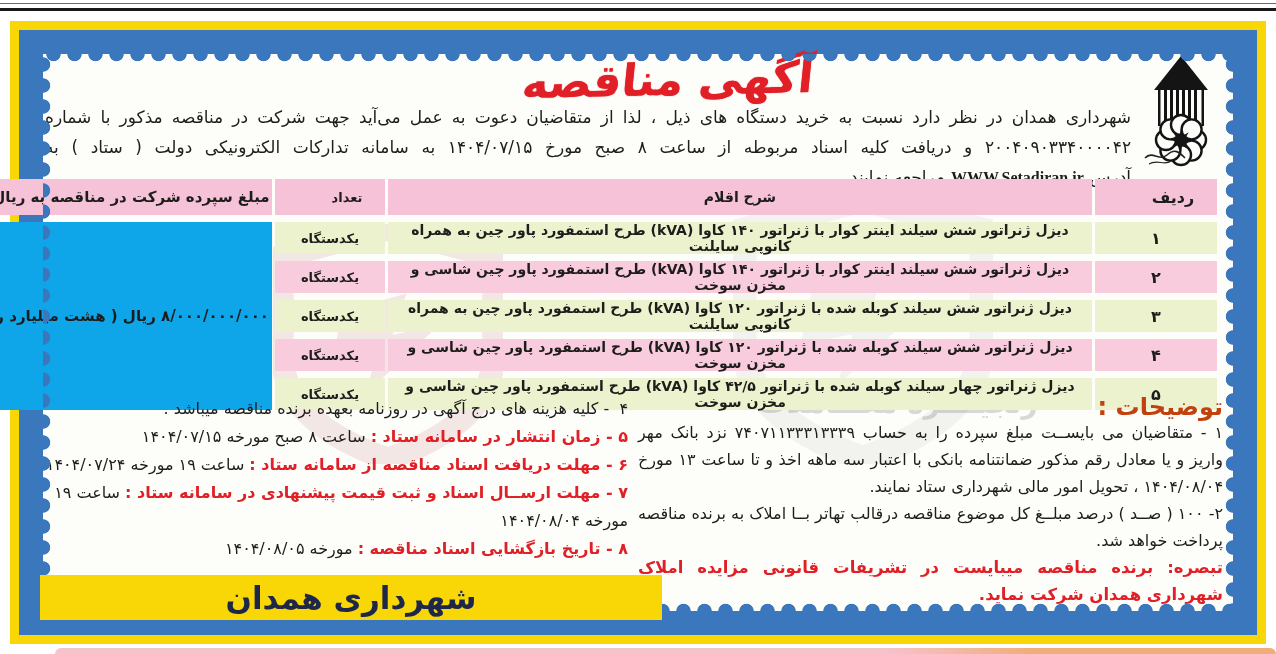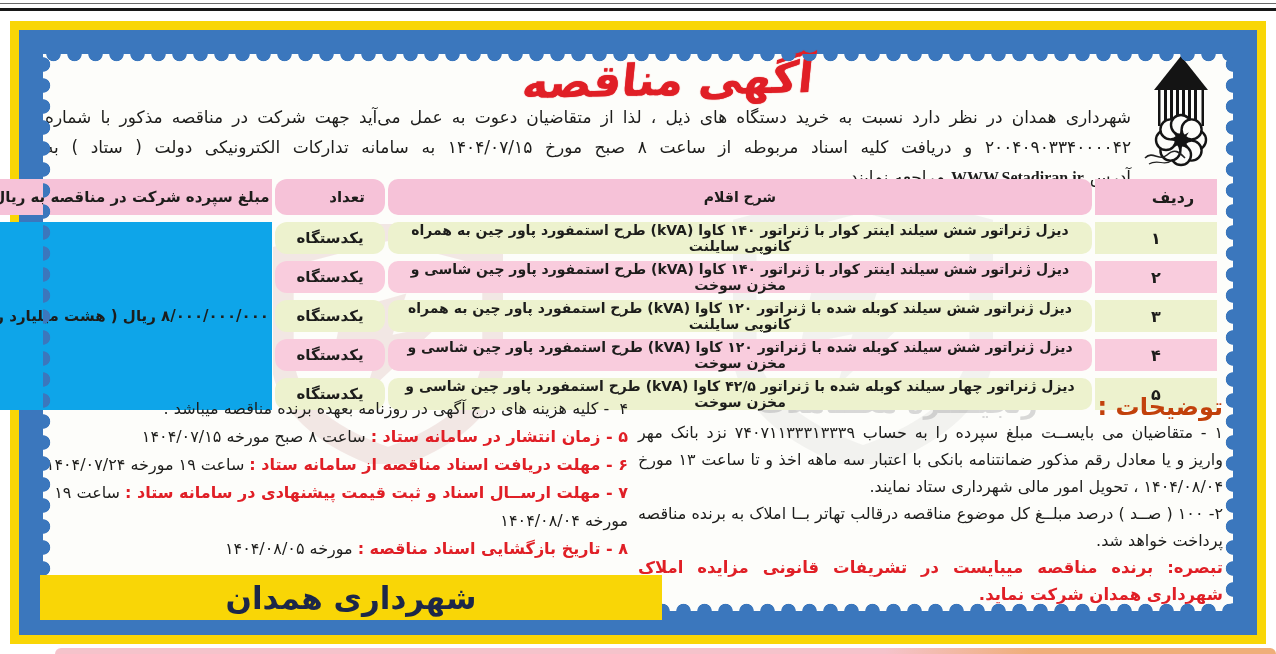--- a/index.html
+++ b/index.html
@@ -41,22 +41,22 @@
 
   .intro{position:absolute;top:48px;left:2px;width:1086px;z-index:2;direction:rtl;
     color:#1d1d1b;font-size:17px;line-height:30px;text-align:justify;}
   .intro .site{font-family:"Liberation Serif",serif;font-weight:bold;font-size:16px;margin:0 6px;}
 
   .tbl-wrap{position:absolute;top:118px;left:22px;width:1155px;z-index:2;direction:rtl;}
   table.items{border-collapse:separate;border-spacing:3px 7px;width:1155px;table-layout:fixed;}
   table.items td{vertical-align:middle;text-align:center;color:#1d1d1b;}
   td.hdr{background:#f6c2d8;font-weight:bold;font-size:15px;height:34px;padding-left:35px;}
   td.no{width:86px;font-weight:bold;font-size:16px;}
-  td.desc{width:688px;font-weight:bold;font-size:14px;height:30px;padding:0 8px;border-radius:10px;}
-  td.qty{width:74px;font-weight:bold;font-size:15px;border-radius:12px;}
+  td.desc{width:688px;font-weight:bold;font-size:14px;height:30px;padding:0 8px;}
+  td.qty{width:74px;font-weight:bold;font-size:13px;}
   td.dep{width:280px;font-weight:bold;font-size:15px;background:#0ea5e9;}
   .bg-g{background:#edf2ce;}
   .bg-p{background:#f9ccdd;}
 
   .notes-right{position:absolute;top:341px;left:595px;width:585px;z-index:2;direction:rtl;
     color:#1d1d1b;font-size:16px;line-height:27px;text-align:justify;}
   .notes-right .heading{color:#c2410c;font-weight:bold;font-size:24px;line-height:24px;}
   .notes-right .tabsareh{color:#e01f26;font-weight:bold;font-size:16.5px;line-height:27px;}
 
   .notes-left{position:absolute;top:341px;left:0px;width:585px;z-index:2;direction:rtl;

